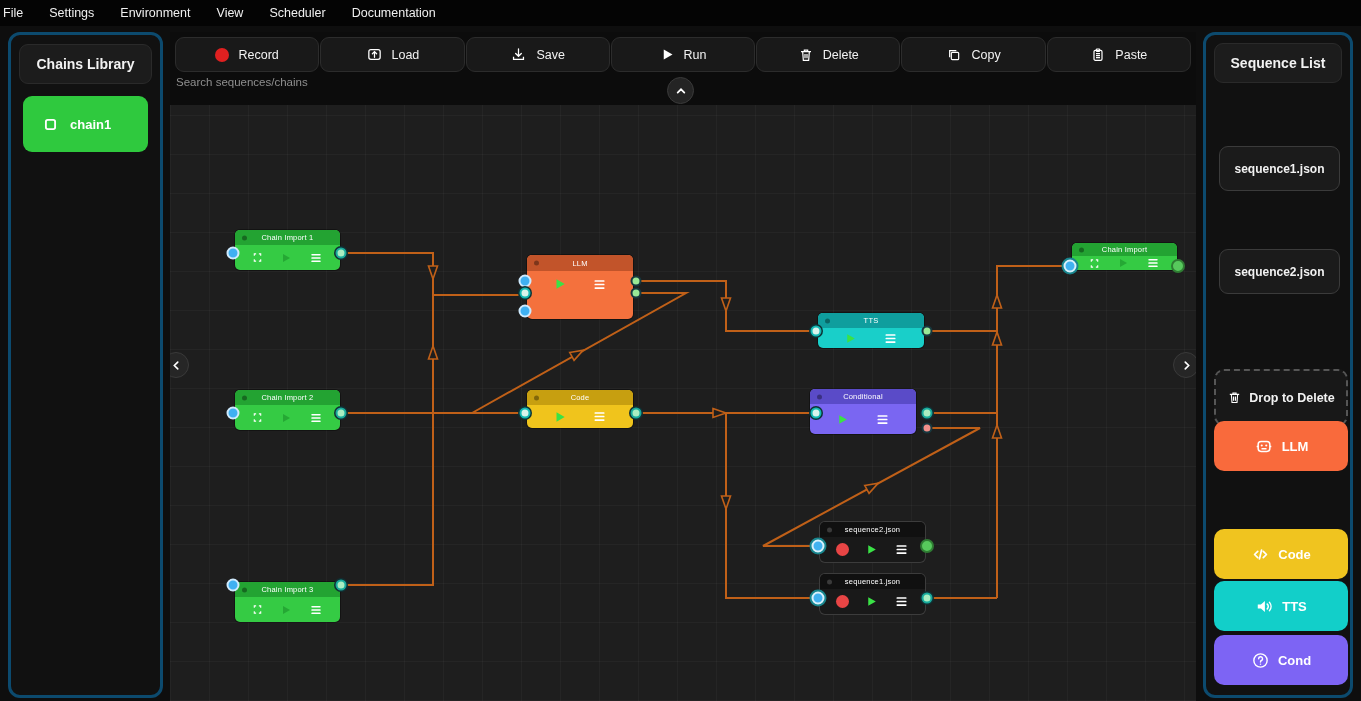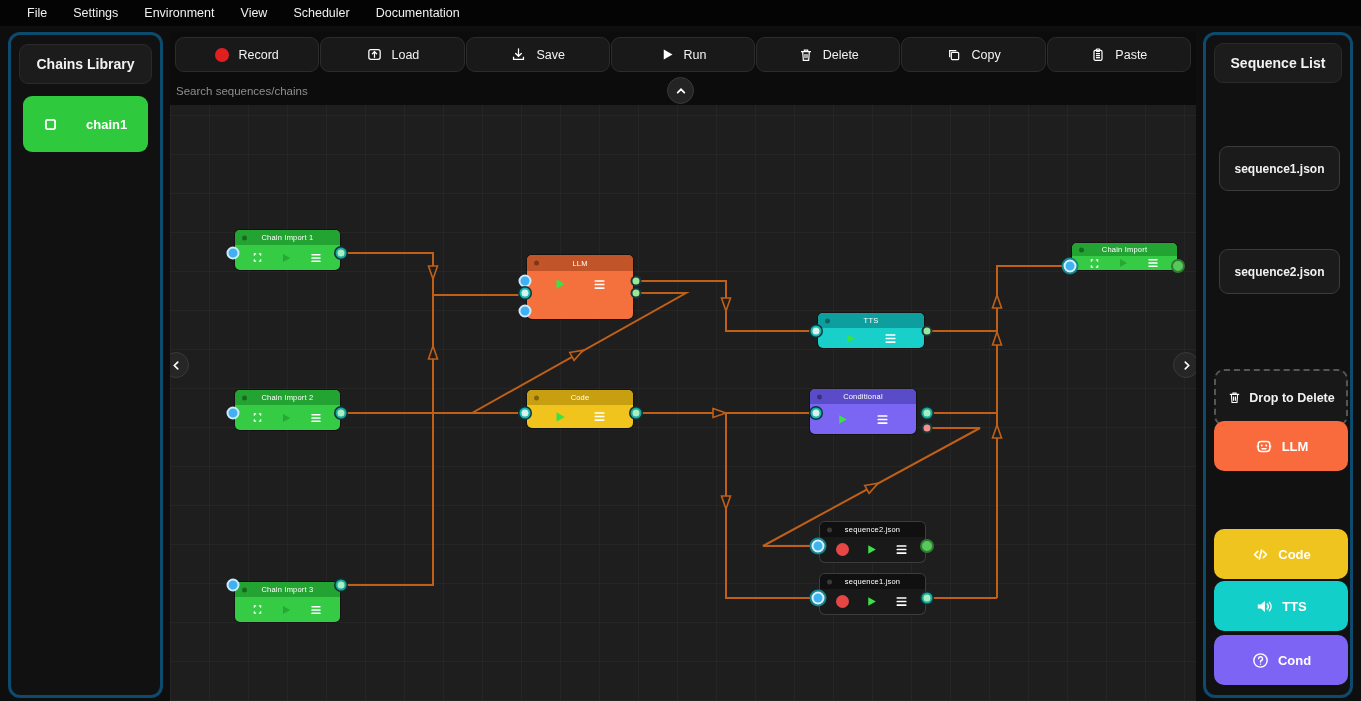--- a/index.html
+++ b/index.html
@@ -1,46 +1,46 @@
 <!DOCTYPE html>
 <html><head>
 <meta charset="utf-8">
 <style>
   *{box-sizing:border-box;margin:0;padding:0}
   html,body{width:1361px;height:701px;overflow:hidden}
   body{background:#0e0e0e;font-family:"Liberation Sans",sans-serif;color:#f2f2f2;position:relative}
   svg{display:block}
 
   
-  .menubar{height:26px;background:#040404;display:flex;align-items:center;gap:26px;padding-left:27px;font-size:12.5px}
+  .menubar{height:26px;background:#040404;display:flex;align-items:center;gap:26px;padding-left:3px;font-size:12.5px}
   .menu-item{color:#f0f0f0;cursor:default}
 
   
   .panel{position:absolute;top:32px;bottom:3px;background:#111;border:3px solid #0c4a6e;border-radius:12px}
   .panel-left{left:8px;width:155px}
   .panel-right{left:1203px;width:150px}
   .panel-header{margin:9px 8px;height:40px;background:#1c1c1c;border:1px solid #2a2a2a;border-radius:9px;
     display:flex;align-items:center;justify-content:center;font-weight:bold;font-size:14px}
 
   .chain-item{margin:12px 12px;height:56px;border-radius:9px;background:#2fc93e;display:flex;align-items:center;
-    gap:27px;padding-left:19px;font-weight:bold;font-size:13px;color:#fff;cursor:pointer}
+    gap:11px;padding-left:19px;font-weight:bold;font-size:13px;color:#fff;cursor:pointer}
 
   .seq-item{position:absolute;left:13px;width:121px;height:45px;background:#1b1b1b;border:1px solid #3b3b3b;
     border-radius:9px;display:flex;align-items:center;justify-content:center;font-weight:bold;font-size:12px;cursor:pointer}
   .drop-zone{position:absolute;left:8px;width:134px;height:57px;background:#181818;border:2px dashed #565656;
     border-radius:10px;display:flex;align-items:center;justify-content:center;gap:7px;font-weight:bold;font-size:12.5px}
   .pal-btn{position:absolute;left:8px;width:134px;height:50px;border-radius:10px;display:flex;align-items:center;
     justify-content:center;gap:8px;font-weight:bold;font-size:13px;color:#fff;cursor:pointer}
 
   
   .center{position:absolute;left:170px;top:32px;width:1026px;bottom:0;background:#0c0c0c}
   .toolbar{height:44px;display:flex;gap:1px;padding:5px 5px 4px 5px}
   .tb-btn{flex:1;background:#191919;border:1px solid #2c2c2c;border-radius:9px;display:flex;align-items:center;
     justify-content:center;gap:9px;font-size:12.5px;color:#f2f2f2;cursor:pointer}
-  .searchrow{height:29px;position:relative;display:flex;align-items:center}
+  .searchrow{height:29px;position:relative;display:flex;align-items:flex-start}
   .search-input{background:transparent;border:none;outline:none;color:#cfcfcf;font-size:11.5px;width:320px;padding-left:6px}
   .search-input::placeholder{color:#8f8f8f}
   .collapse-btn{position:absolute;left:497px;top:1px;width:27px;height:27px;border-radius:50%;background:#242424;
     border:1px solid #3a3a3a;display:flex;align-items:center;justify-content:center;cursor:pointer}
 
   .canvas{position:absolute;left:0;right:0;top:73px;bottom:0;background-color:#1e1e1e;overflow:hidden;
     background-image:repeating-linear-gradient(90deg,rgba(255,255,255,.032) 0 1px,transparent 1px 39px),
                      repeating-linear-gradient(0deg,rgba(255,255,255,.032) 0 1px,transparent 1px 39px)}
   .edges{position:absolute;left:0;top:0;pointer-events:none}
   .edge{stroke:#c06018;stroke-width:2;fill:none}

